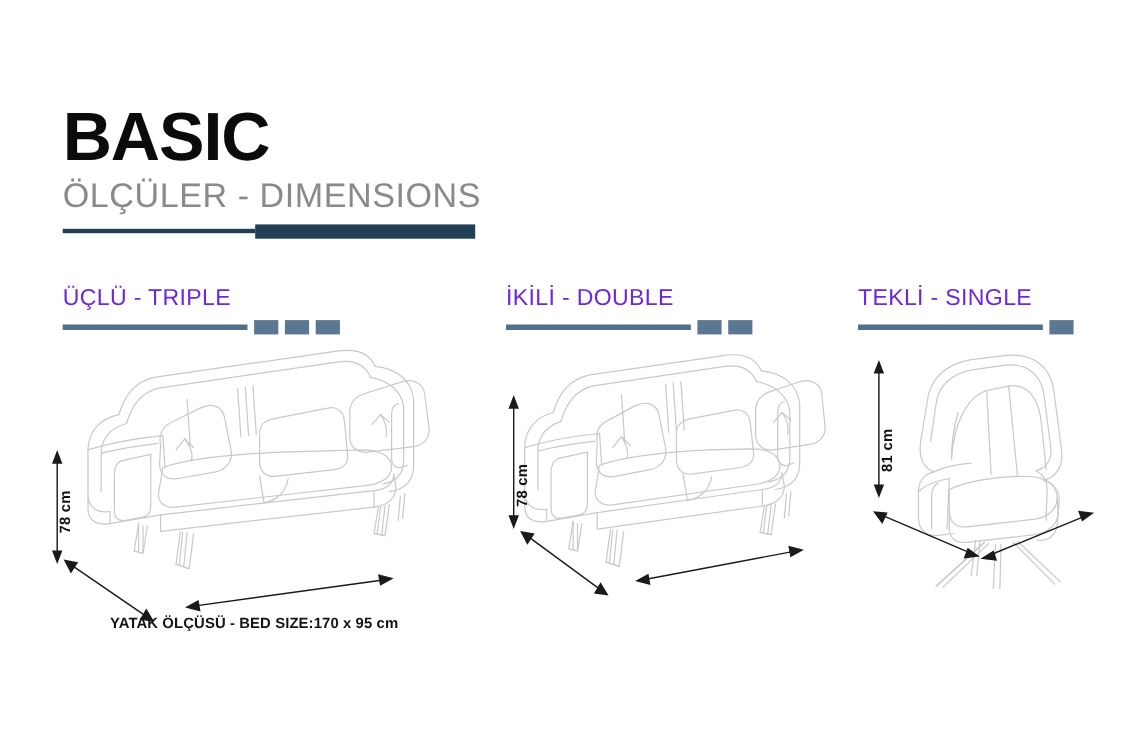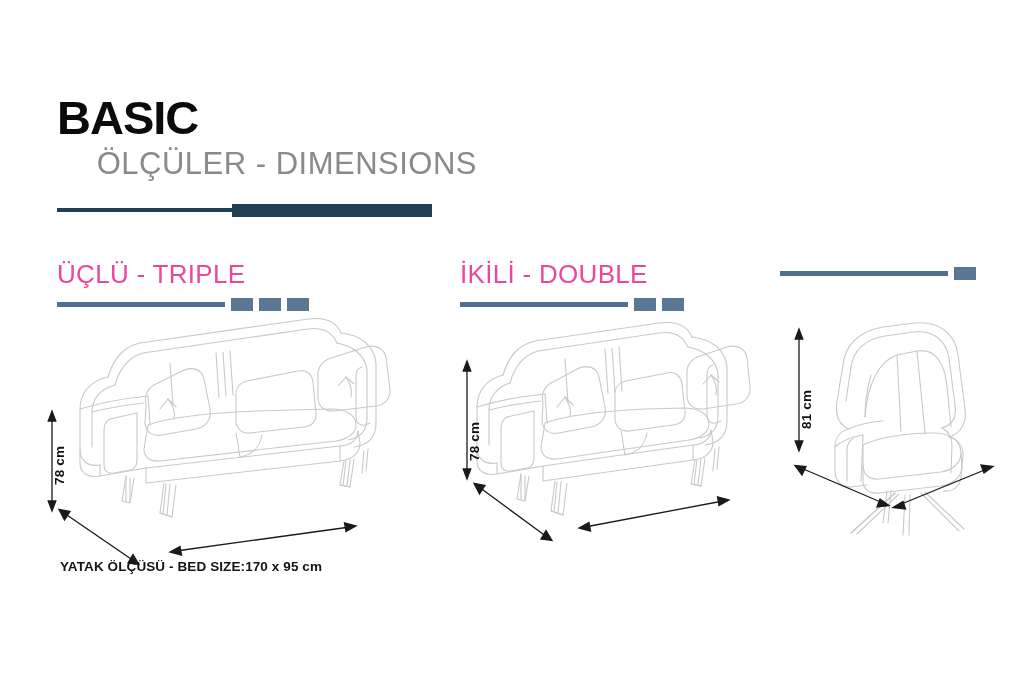--- a/index.html
+++ b/index.html
@@ -7,39 +7,38 @@
     width: 1030px; height: 687px;
     background: #ffffff;
     font-family: "Liberation Sans", sans-serif;
     overflow: hidden;
   }
   .page { position: relative; width: 1030px; height: 687px; background:#fff; }
 
   
   .header { position:absolute; left:57px; top:96px; width:420px; }
   .brand-title {
-    font-size: 47px; font-weight: 900; letter-spacing: -1px;
+    font-size: 62px; font-weight: 900; letter-spacing: -1px;
     color:#0b0b0b; line-height: 0.95; font-family:"Liberation Sans", sans-serif;
   }
   .brand-sub {
     margin-top: 6px;
     font-size: 31px; font-weight: 300; letter-spacing: 0.5px;
     color:#8a8a8a; line-height: 1.1;
     font-family:"Liberation Sans", sans-serif;
-    text-align:right;
   }
   .title-rule { position:absolute; left:0; top:108px; width:375px; height:13px; }
   .title-rule .thin { position:absolute; left:0; top:4px; width:175px; height:4px; background:#214056; }
   .title-rule .thick { position:absolute; left:175px; top:0; width:200px; height:13px; background:#214056; }
 
   
   .sec-head { position:absolute; }
   .sec-head .label {
-    font-size: 26px; font-weight: 400; letter-spacing: 0.3px;
-    color:#ec4899; white-space: nowrap;
+    font-size: 21px; font-weight: 400; letter-spacing: 0.3px;
+    color:#6d28d9; white-space: nowrap;
     font-family:"Liberation Sans", sans-serif;
   }
   .sec-rule { position:relative; margin-top: 8px; height: 13px; }
   .sec-rule .line { position:absolute; left:0; top:4px; height:5px; background:#51708e; }
   .sec-rule .blk { position:absolute; top:0; width:22px; height:13px; background:#5a7794; }
 
   
   .panel { position:absolute; }
   .art { position:absolute; left:0; top:0; }
 
@@ -49,20 +48,21 @@
     color:#111; letter-spacing:0.2px; white-space:nowrap;
     font-family:"Liberation Sans", sans-serif;
   }
   .dim.vert { transform-origin: 0 0; transform: rotate(-90deg); }
 
   
   .bedsize {
     position:absolute; font-size: 13.5px; font-weight: 700;
     color:#141414; letter-spacing:0.1px; white-space:nowrap;
     font-family:"Liberation Sans", sans-serif;
+    margin-left:40px;
   }
   svg { display:block; overflow: visible; }
 </style>
 </head>
 <body>
 
 <div class="page">
 
   <div class="header">
     <div class="brand-title">BASIC</div>
@@ -86,20 +86,21 @@
   <div class="sec-head" style="left:460px; top:259px; width:220px;">
     <div class="label">İKİLİ - DOUBLE</div>
     <div class="sec-rule">
       <div class="line" style="width:168px;"></div>
       <div class="blk" style="left:174px;"></div>
       <div class="blk" style="left:202px;"></div>
     </div>
   </div>
 
   <div class="sec-head" style="left:780px; top:259px; width:200px;">
+    <div class="label">TEKLİ - SINGLE</div>
     <div class="sec-rule">
       <div class="line" style="width:168px;"></div>
       <div class="blk" style="left:174px;"></div>
     </div>
   </div>
 
   <div class="panel" style="left:40px; top:305px; width:400px; height:230px;">
     <svg class="art" width="400" height="230" viewBox="0 0 400 230">
       <g fill="none" stroke="#c9c9c9" stroke-width="1.1" stroke-linejoin="round" stroke-linecap="round">
 

